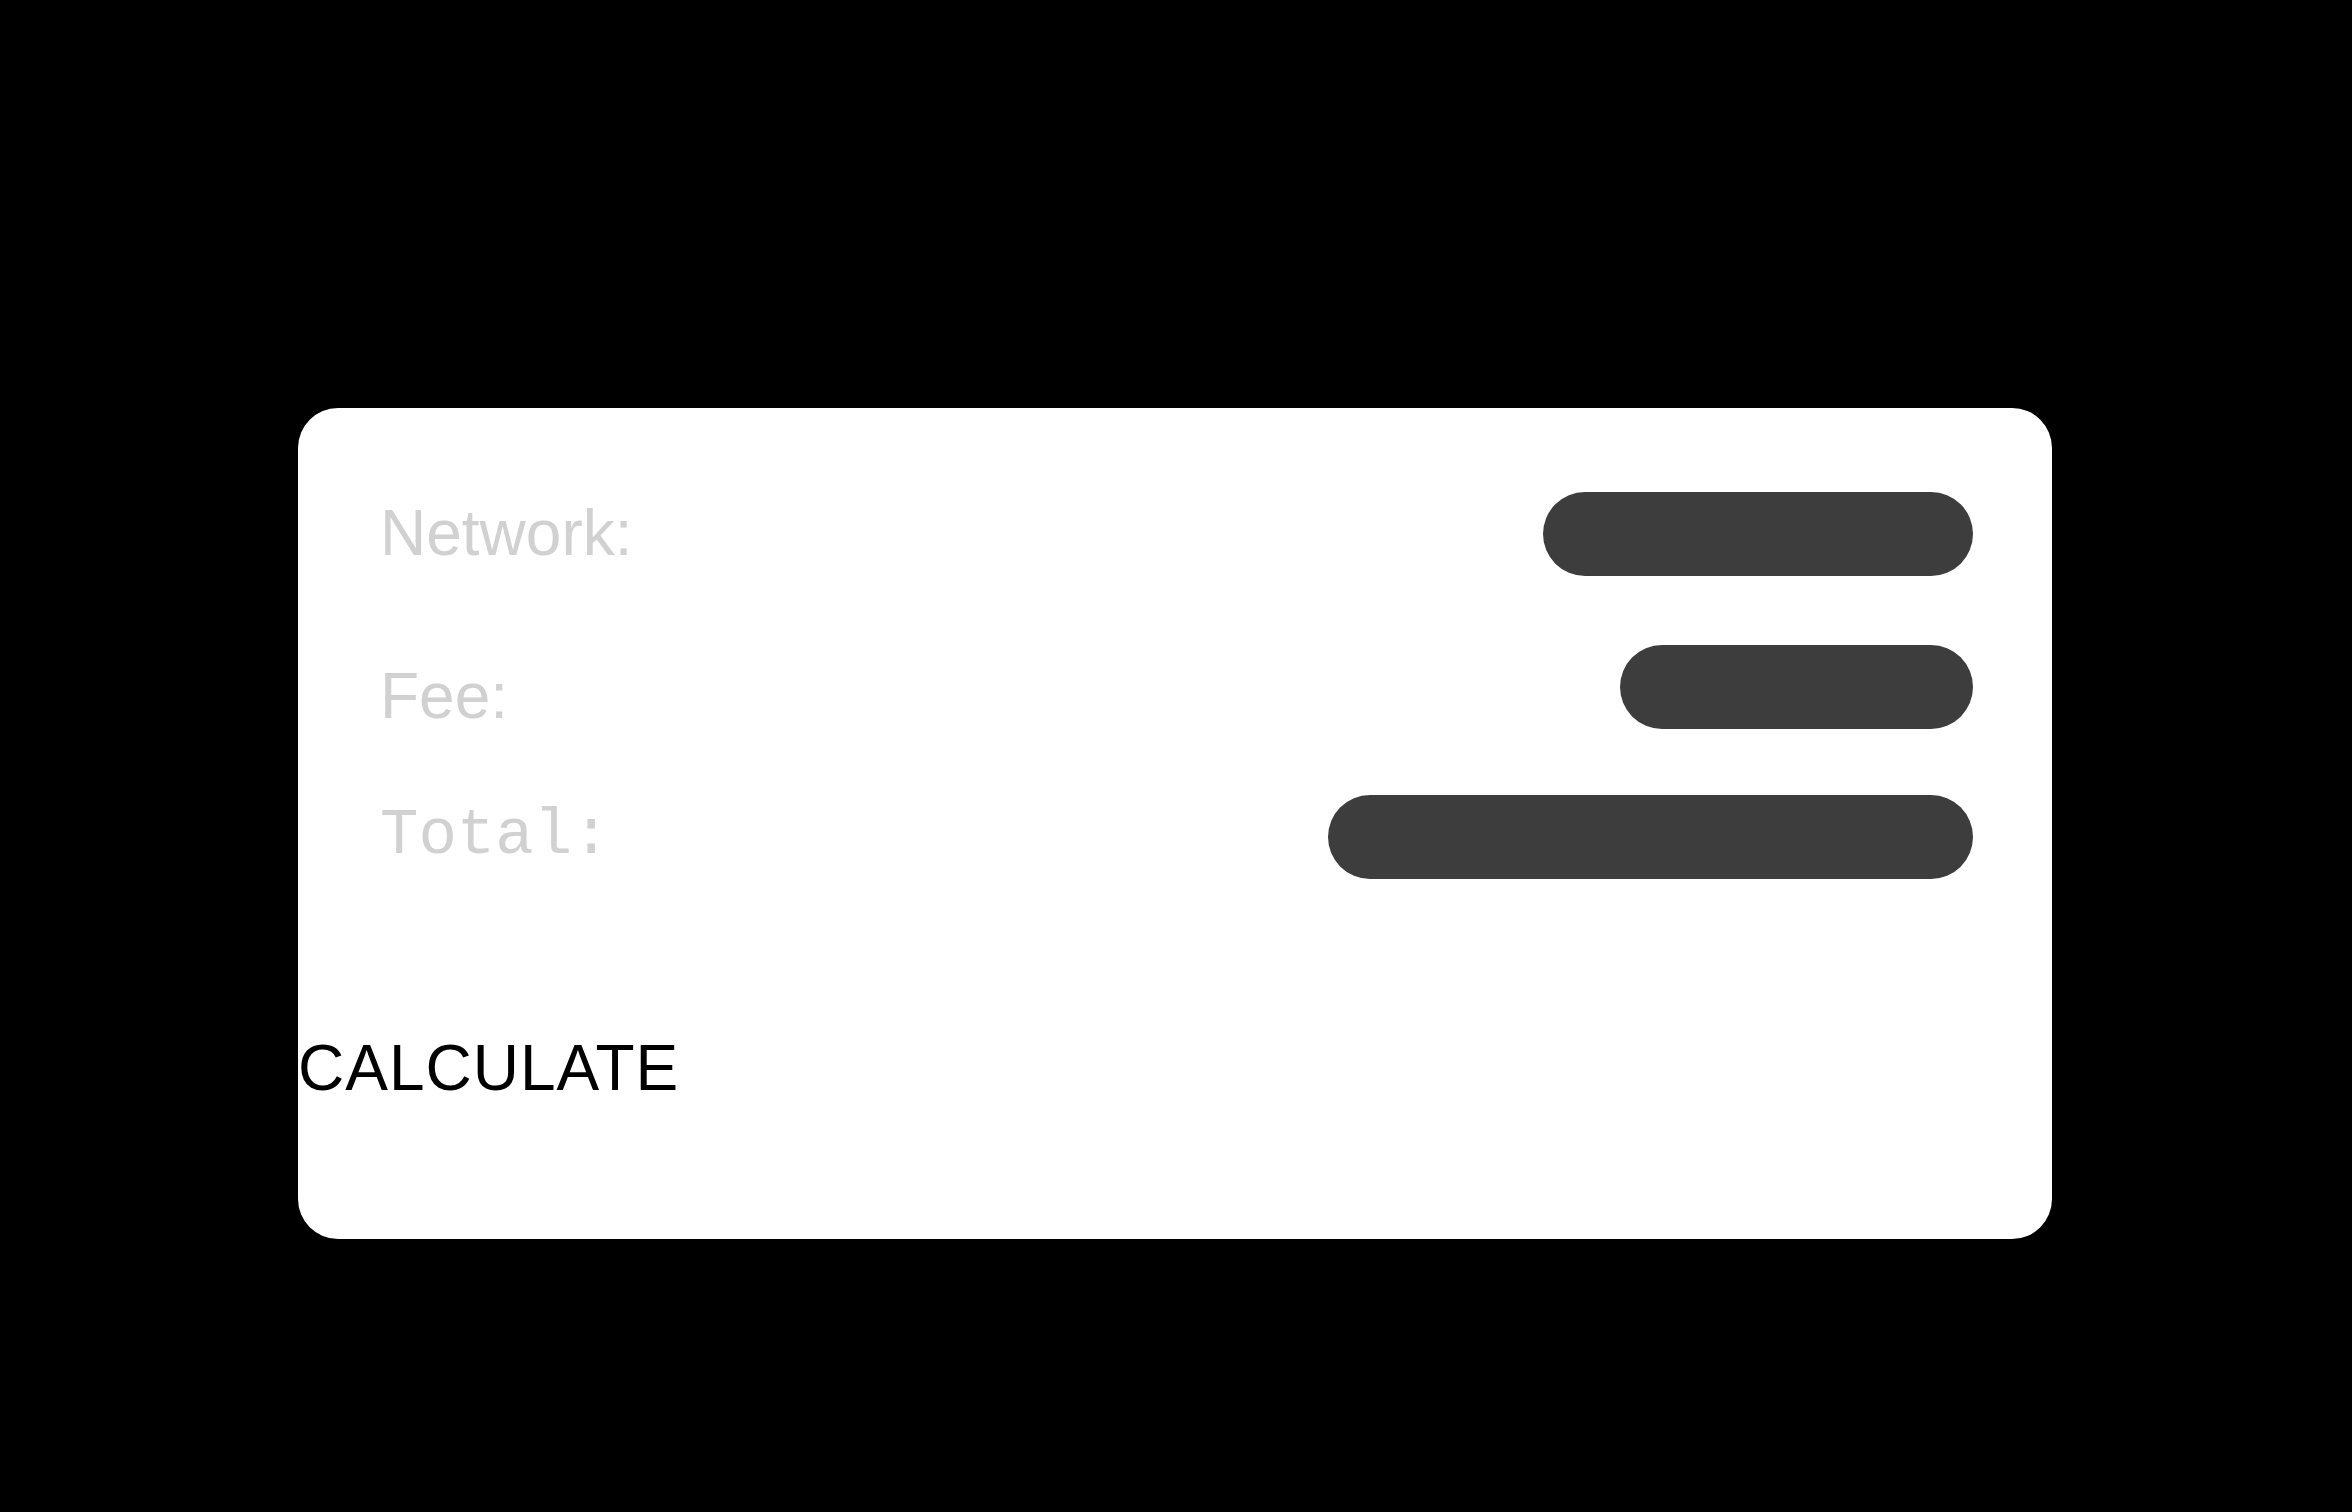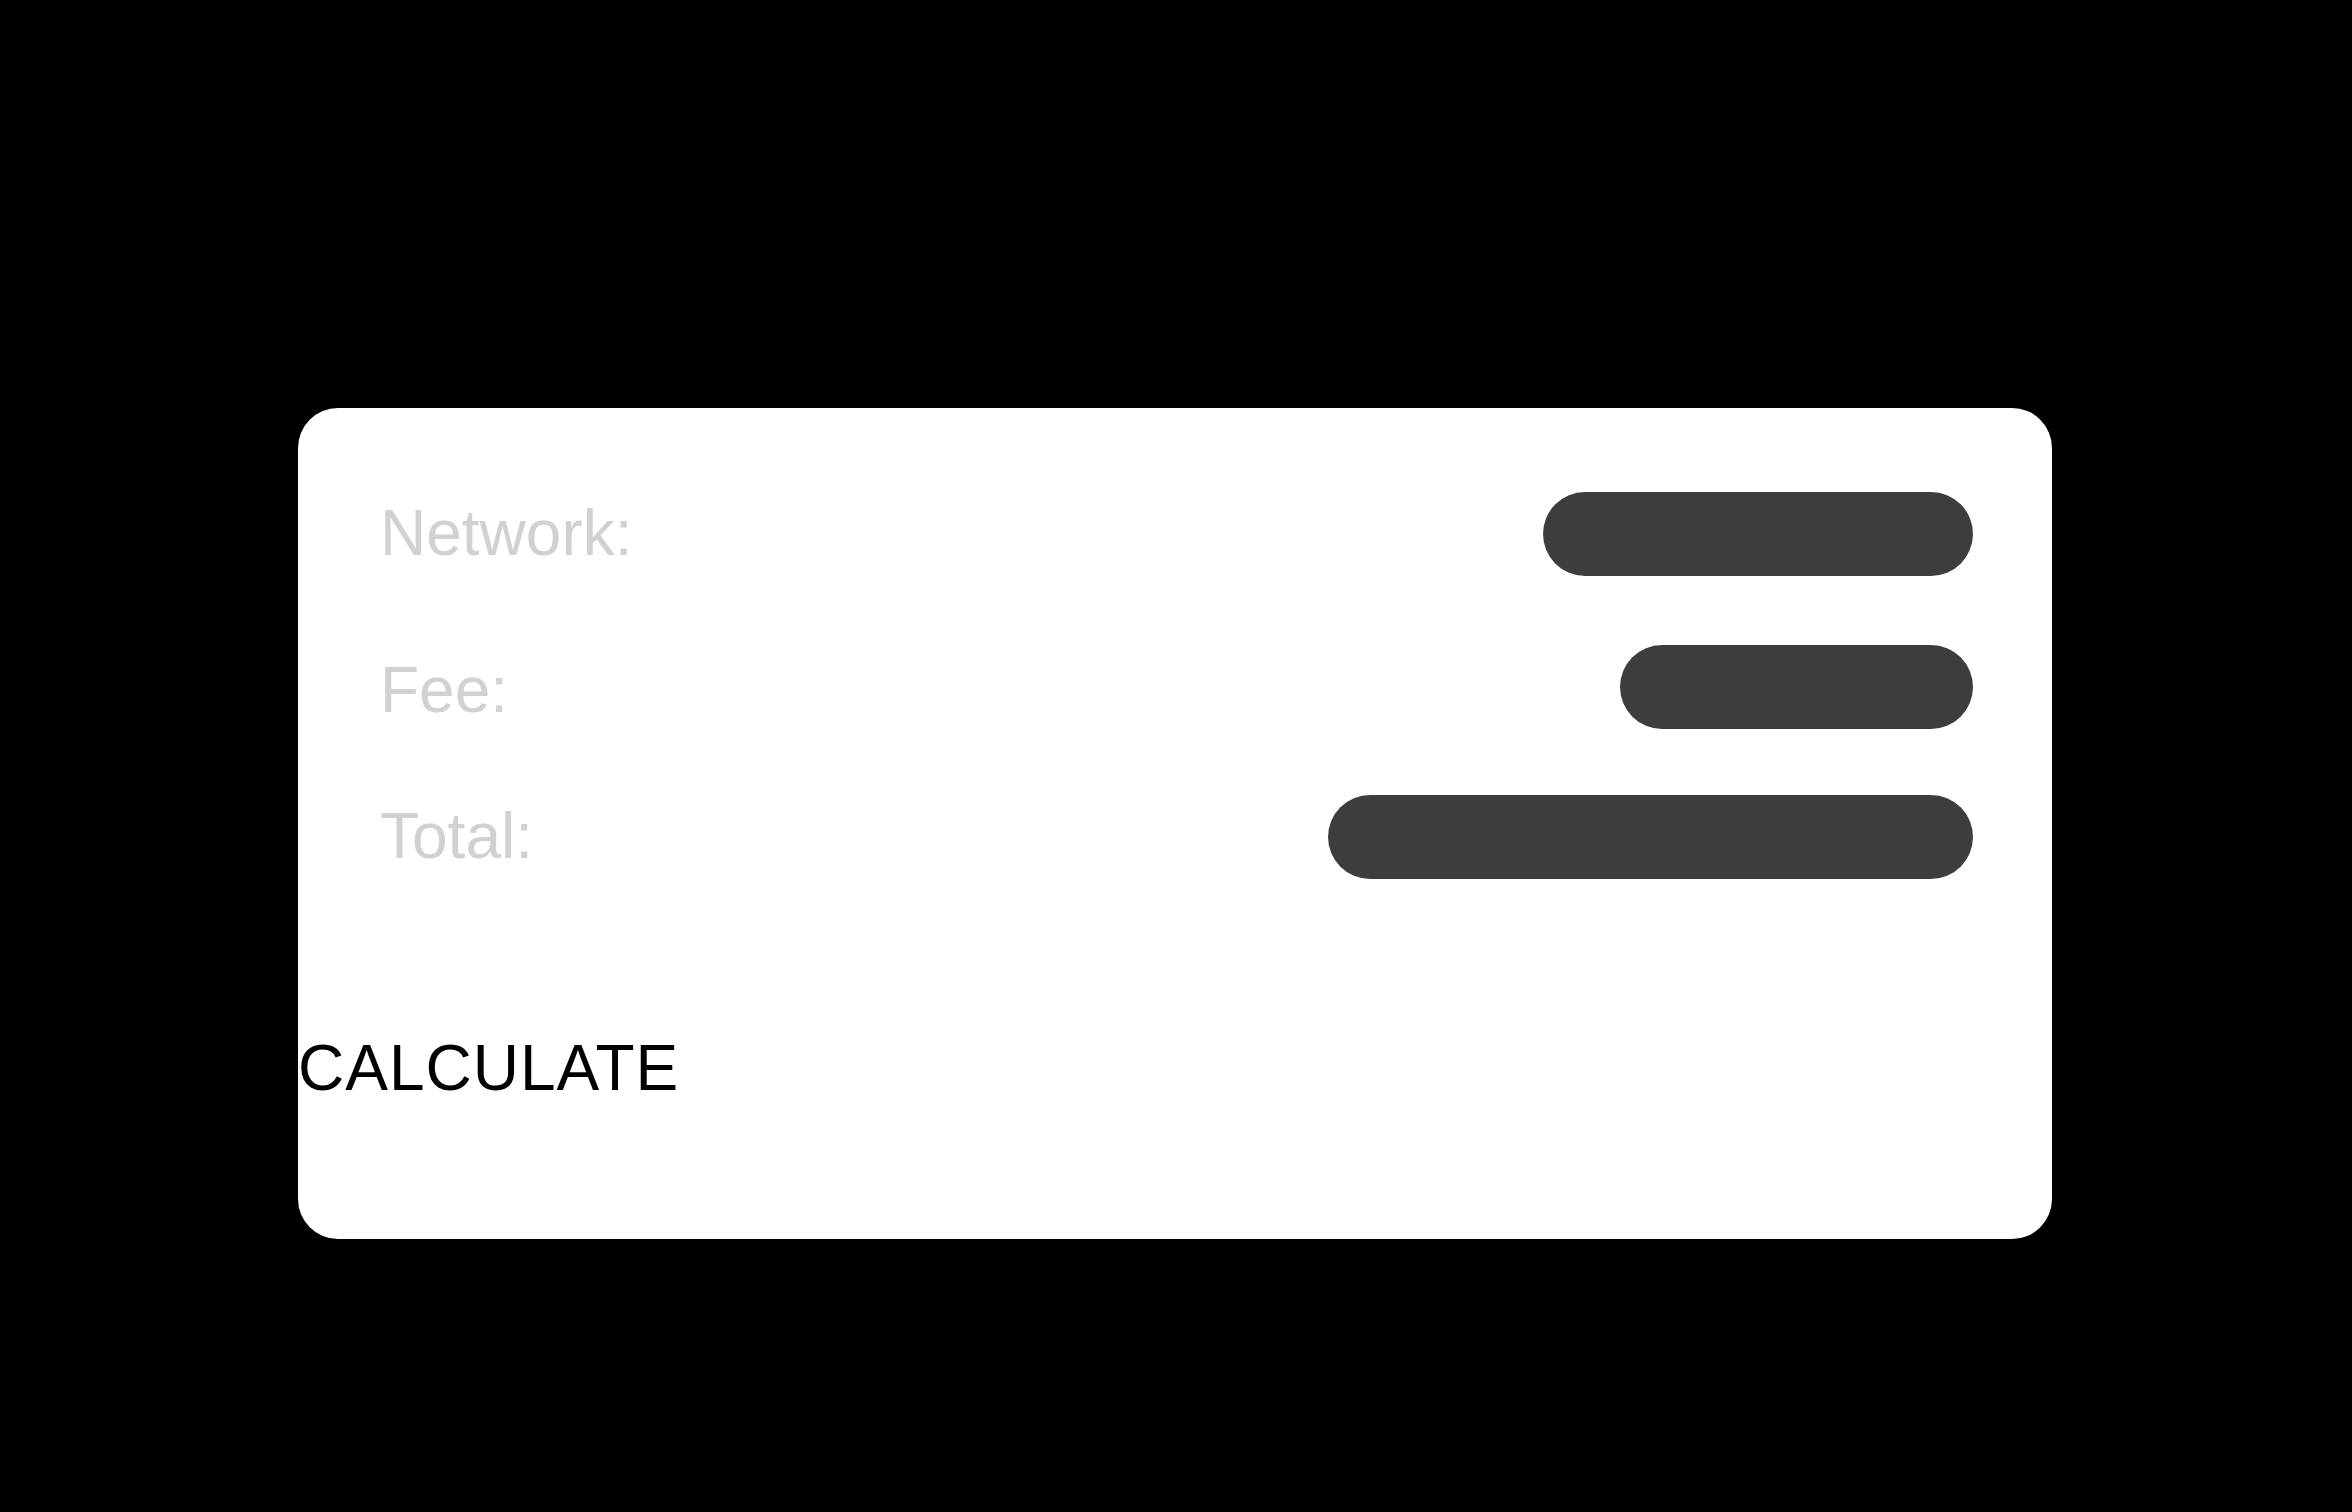--- a/index.html
+++ b/index.html
@@ -28,22 +28,22 @@
   }
   .row-label {
     position: absolute;
     left: 82px;
     font-size: 64px;
     line-height: 64px;
     color: #d1d1d1;
     white-space: nowrap;
   }
   .label-network { top: 93px; }
-  .label-fee     { top: 250px; }
-  .label-total   { top: 396px; }
+  .label-fee     { top: 256px; }
+  .label-total   { top: 396px; font-family: Liberation Mono, monospace; }
   .pill {
     position: absolute;
     height: 84px;
     border-radius: 42px;
     background: #3d3d3d;
   }
   .pill-network { left: 1245px; top: 84px;  width: 430px; }
   .pill-fee     { left: 1322px; top: 237px; width: 353px; }
   .pill-total   { left: 1030px; top: 387px; width: 645px; }
   .calculate-button {

